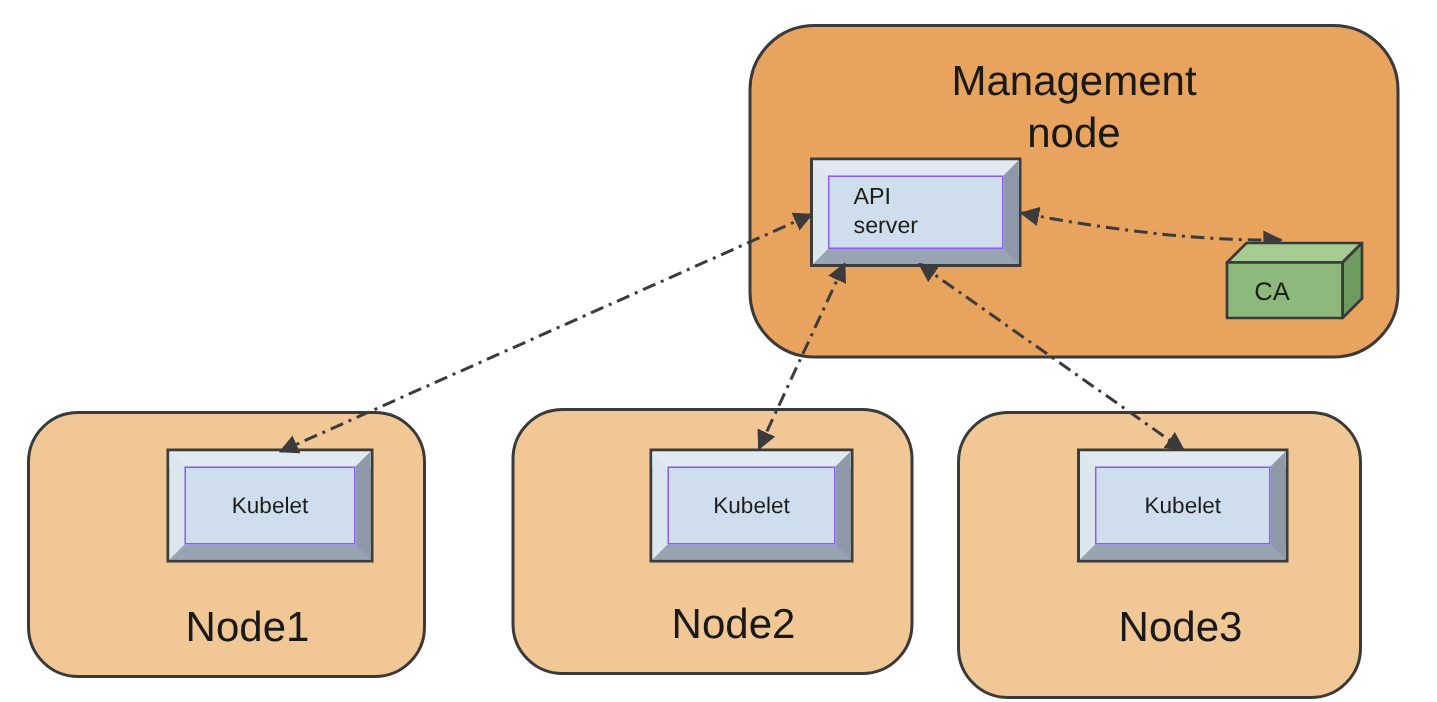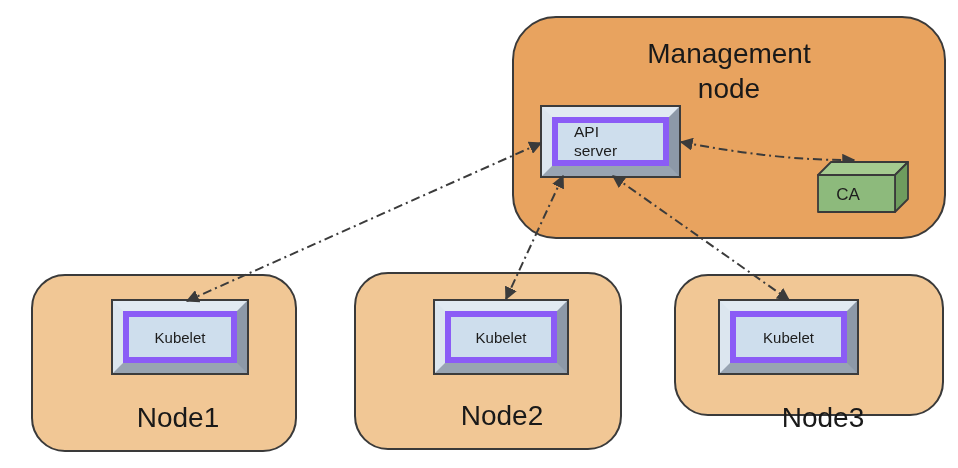--- a/index.html
+++ b/index.html
@@ -5,47 +5,46 @@
   html, body { margin:0; padding:0; background:#ffffff; }
   * { box-sizing:border-box; }
   .stage {
     position:relative; width:958px; height:468px; background:#ffffff;
     font-family:"Liberation Sans", sans-serif; overflow:hidden;
   }
   
   .rnode {
     position:absolute; border:2.5px solid #3a3a3a; border-radius:34px;
     background:#F1C795;
-    margin-left:13px;
   }
   .mgmt {
     left:499px; top:16px; width:434px; height:223px;
     background:#E8A35F; border-radius:44px;
   }
   .node1 { left:18px;  top:274px; width:266px; height:178px; }
   .node2 { left:341px; top:272px; width:268px; height:178px; }
-  .node3 { left:661px; top:274px; width:270px; height:142px; }
+  .node3 { left:638px; top:274px; width:270px; height:192px; }
 
   .mgmt-label {
     position:absolute; left:0; right:0; top:18px; text-align:center;
     font-size:28px; line-height:1.25; color:#191919; white-space:pre-line;
   }
   .node-label {
     position:absolute; left:0; right:0; top:126px; text-align:center;
     font-size:28px; color:#191919;padding-left:28px;
   }
 
   
   .bevel {
     position:absolute; border:10px solid;
     border-color:#E1EAF2 #8D99A8 #98A4B2 #DCE6EF;
     box-shadow:0 0 0 2px #3c3c3c; background:#CEDEED;
   }
   .face {
-    width:100%; height:100%; border:6px solid #8b5cf6; background:#CEDEED;
+    width:100%; height:100%; border:1px solid #8b5cf6; background:#CEDEED;
     display:flex; align-items:center; justify-content:center;
     font-size:15px; color:#1c1c1c;
   }
   .face-left {
     justify-content:flex-start; padding-left:16px;
     line-height:1.2; white-space:pre-line; font-size:15.5px;
   }
   .k1 { left:113px; top:301px; width:134px; height:72px; }
   .k2 { left:435px; top:301px; width:132px; height:72px; }
   .k3 { left:720px; top:301px; width:137px; height:72px; }

